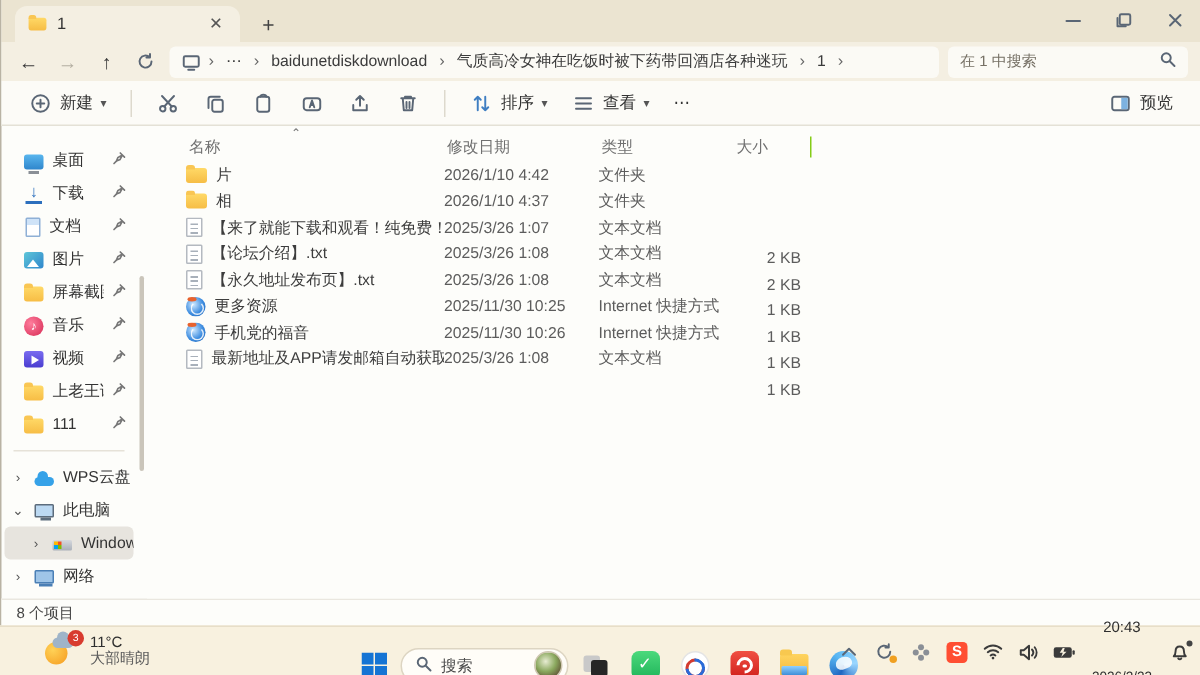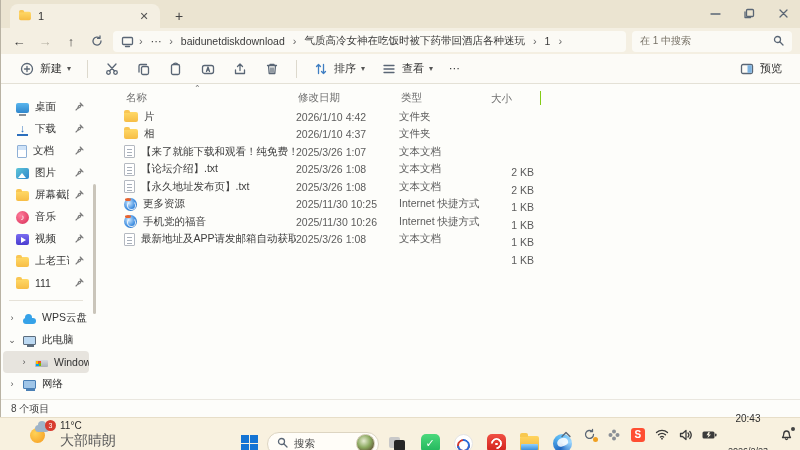--- a/index.html
+++ b/index.html
@@ -118,21 +118,21 @@
   .weather { display:flex; align-items:center; gap:6px; margin-left:30px; }
   .wicon { width:24px; height:22px; position:relative; }
   .wsun { position:absolute; left:0; bottom:2px; width:15px; height:15px; border-radius:50%;
           background:radial-gradient(circle at 35% 35%,#ffd257,#f59a1e); }
   .wcloud { position:absolute; left:5px; top:2px; width:14px; height:7px; border-radius:6px; background:#9fb4c8; }
   .wcloud::before { content:""; position:absolute; top:-4px; left:3px; width:8px; height:8px; border-radius:50%; background:#9fb4c8; }
   .wbadge { position:absolute; right:-2px; top:-3px; min-width:11px; height:11px; border-radius:6px; background:#d83b2e;
             color:#fff; font-size:7px; line-height:11px; text-align:center; padding:0 2px; }
   .wtxt { display:flex; flex-direction:column; line-height:1.15; }
   .wtemp { font-size:10px; color:#2e2e2e; }
-  .wcond { font-size:14px; color:#5c5c5c; }
+  .wcond { font-size:10px; color:#5c5c5c; }
   .tb-center { position:absolute; left:234px; top:0; height:51px; display:flex; align-items:center; gap:3px; }
   .tb-app { width:30px; height:30px; display:flex; align-items:center; justify-content:center; position:relative; border-radius:5px; }
   .rundot { position:absolute; bottom:1px; left:50%; transform:translateX(-50%); width:5px; height:2.5px; border-radius:2px; background:#8d8d8d; }
   .rundot.active { width:9px; background:#7a7a7a; }
   .tsearch { width:112px; height:24px; border-radius:12px; background:#fffdf8; border:1px solid #ddd5c2;
              display:flex; align-items:center; padding:0 3px 0 9px; gap:6px; font-size:10.5px; color:#4a4a4a; }
   .food { width:19px; height:19px; margin-left:auto; border-radius:50%;
           background:radial-gradient(circle at 40% 35%,#e7ecd2,#8aa85e 45%,#5c4a32 85%); border:1px solid #cfc7b2; }
 
   

